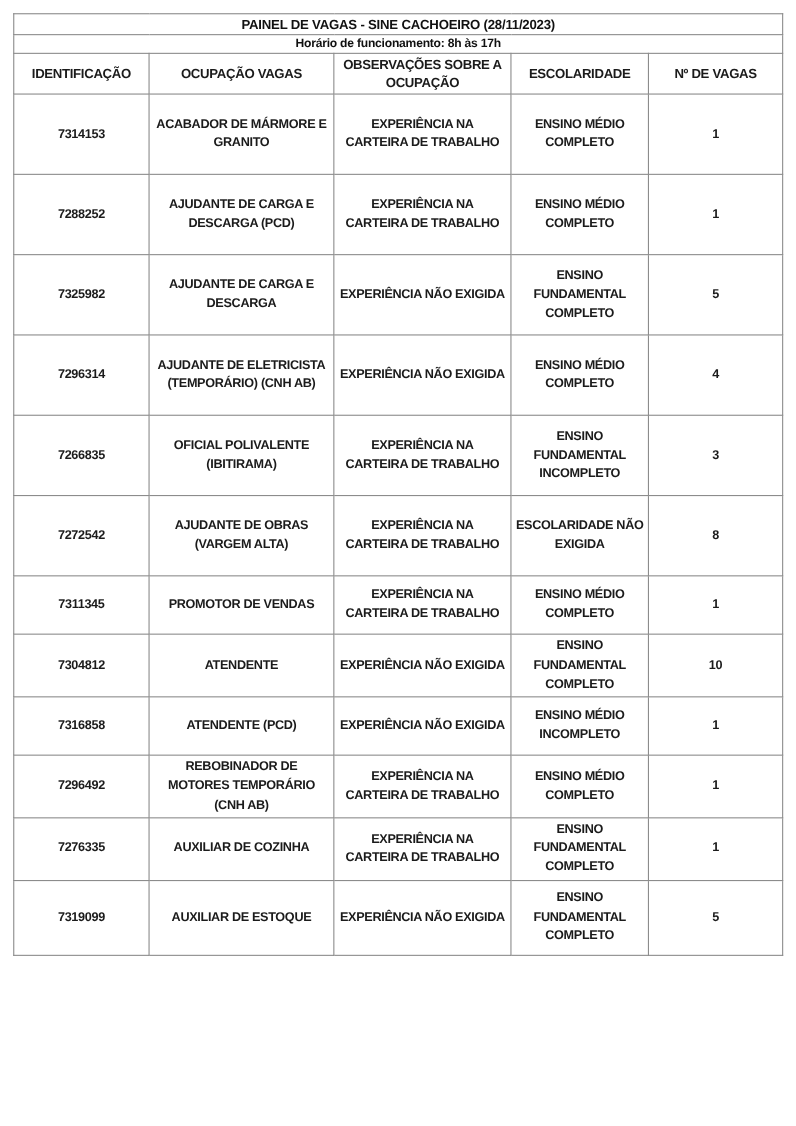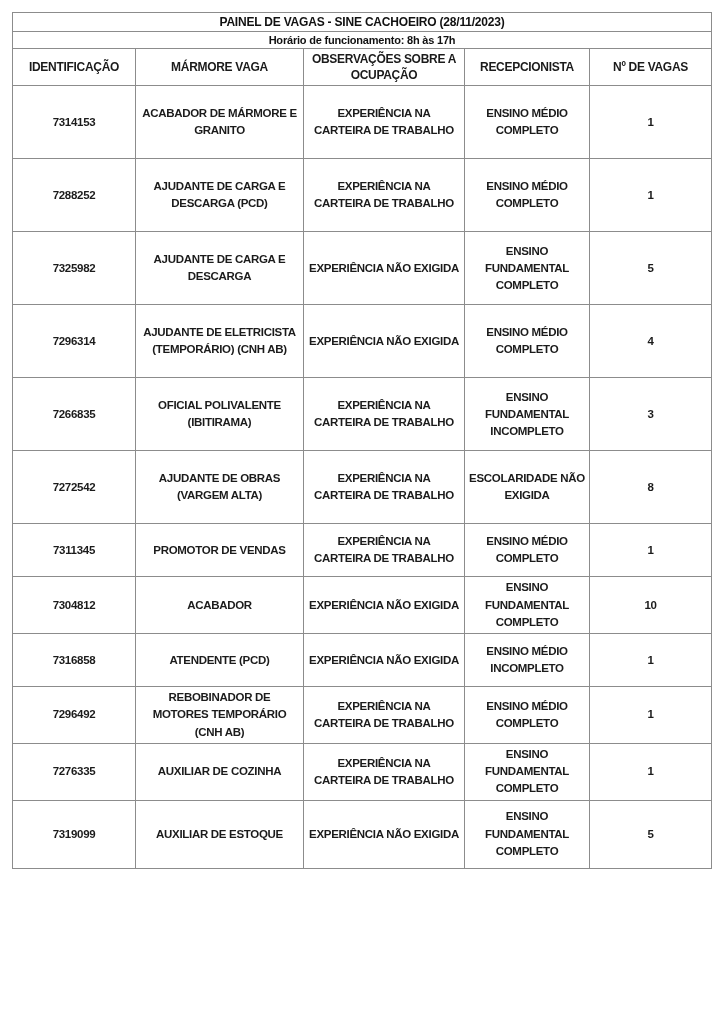--- a/index.html
+++ b/index.html
@@ -73,23 +73,23 @@
     </colgroup>
     <thead>
       <tr class="title-row">
         <th colspan="5">PAINEL DE VAGAS - SINE CACHOEIRO (28/11/2023)</th>
       </tr>
       <tr class="subtitle-row">
         <th colspan="5">Horário de funcionamento: 8h às 17h</th>
       </tr>
       <tr class="cols-row">
         <th>IDENTIFICAÇÃO</th>
-        <th>MÁRMORE VAGA</th>
+        <th>OCUPAÇÃO VAGAS</th>
         <th>OBSERVAÇÕES SOBRE A OCUPAÇÃO</th>
-        <th>RECEPCIONISTA</th>
+        <th>ESCOLARIDADE</th>
         <th>Nº DE VAGAS</th>
       </tr>
     </thead>
     <tbody>
 
         <tr>
           <td>7314153</td>
           <td>ACABADOR DE MÁRMORE E GRANITO</td>
           <td>EXPERIÊNCIA NA CARTEIRA DE TRABALHO</td>
           <td>ENSINO MÉDIO COMPLETO</td>
@@ -140,21 +140,21 @@
           <td>7311345</td>
           <td>PROMOTOR DE VENDAS</td>
           <td>EXPERIÊNCIA NA CARTEIRA DE TRABALHO</td>
           <td>ENSINO MÉDIO COMPLETO</td>
           <td>1</td>
         </tr>
 
 
         <tr>
           <td>7304812</td>
-          <td>ACABADOR</td>
+          <td>ATENDENTE</td>
           <td>EXPERIÊNCIA NÃO EXIGIDA</td>
           <td>ENSINO FUNDAMENTAL COMPLETO</td>
           <td>10</td>
         </tr>
 
 
         <tr>
           <td>7316858</td>
           <td>ATENDENTE (PCD)</td>
           <td>EXPERIÊNCIA NÃO EXIGIDA</td>

